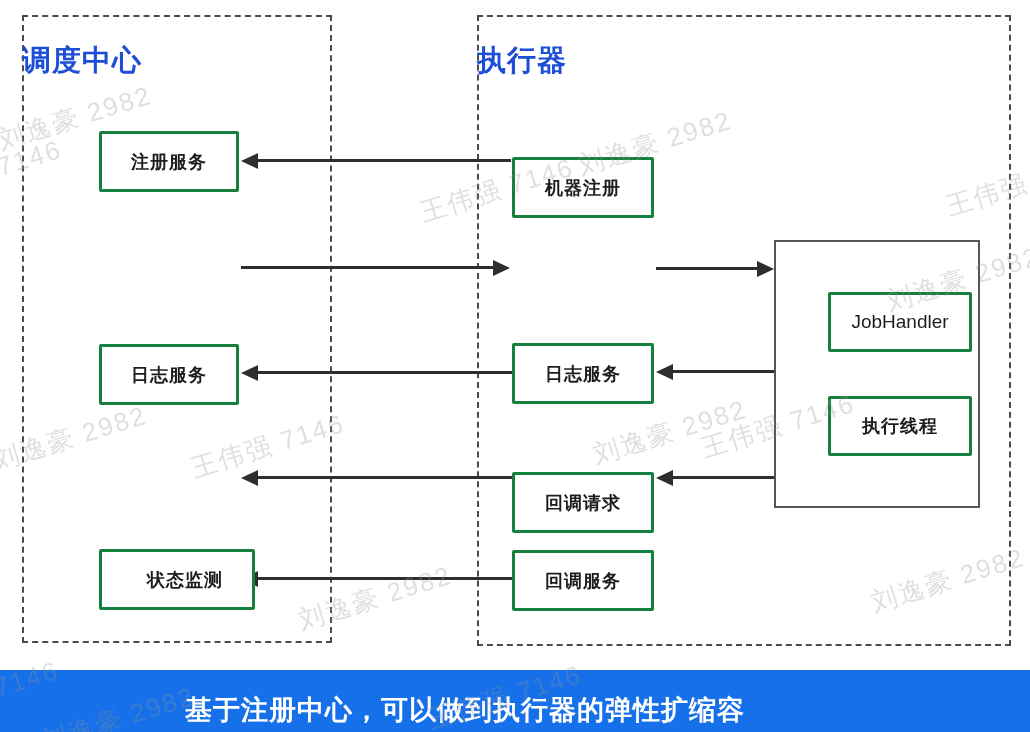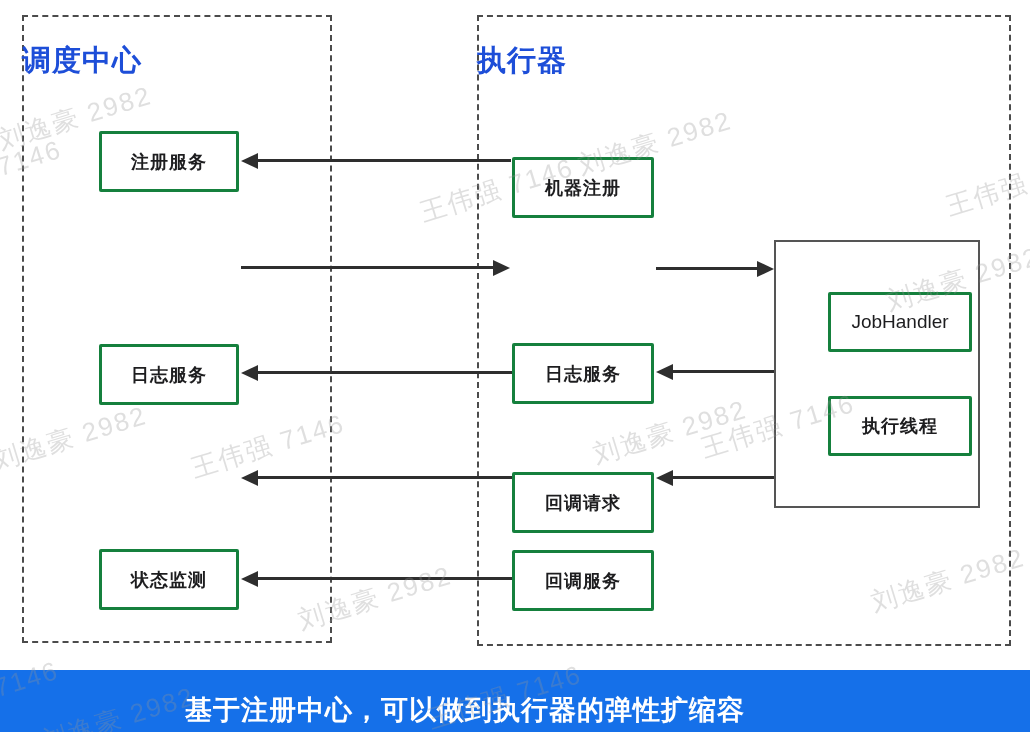--- a/index.html
+++ b/index.html
@@ -18,21 +18,21 @@
   .title-scheduler{left:22px;width:308px;top:41px;}
   .title-executor{left:477px;width:512px;top:41px;}
   
   .node{
     position:absolute;background:#ffffff;border:3px solid #15803d;border-radius:2px;
     display:flex;align-items:center;justify-content:center;
     font-size:18px;font-weight:600;color:#1d1d1f;z-index:4;letter-spacing:1px;
   }
   .n-l{left:99px;width:134px;height:55px;}
   .n-r{left:512px;width:136px;height:55px;}
-  .n1{top:131px;} .n2{top:239px;} .n3{top:344px;} .n4{top:449px;} .n5{top:549px;}
+  .n1{top:131px;} .n2{top:239px;} .n3{top:344px;} .n4{top:449px;} .n5{top:549px;padding-left:16px;}
   .m1{top:133px;margin-top:24px;} .m2{top:240px;} .m3{top:343px;} .m4{top:472px;} .m5{top:550px;}
   
   .inner-group{position:absolute;left:774px;top:240px;width:202px;height:264px;
     border:2px solid #555;background:#fff;z-index:3;}
   .n-i{left:828px;width:138px;height:54px;z-index:4;}
   .i1{top:292px;font-weight:500;font-size:19px;letter-spacing:0;}
   .i2{top:396px;}
   
   .arrow{position:absolute;height:16px;z-index:3;}
   .arrow .shaft{position:absolute;top:6px;height:3px;background:#2e2e2e;left:0;right:0;}

